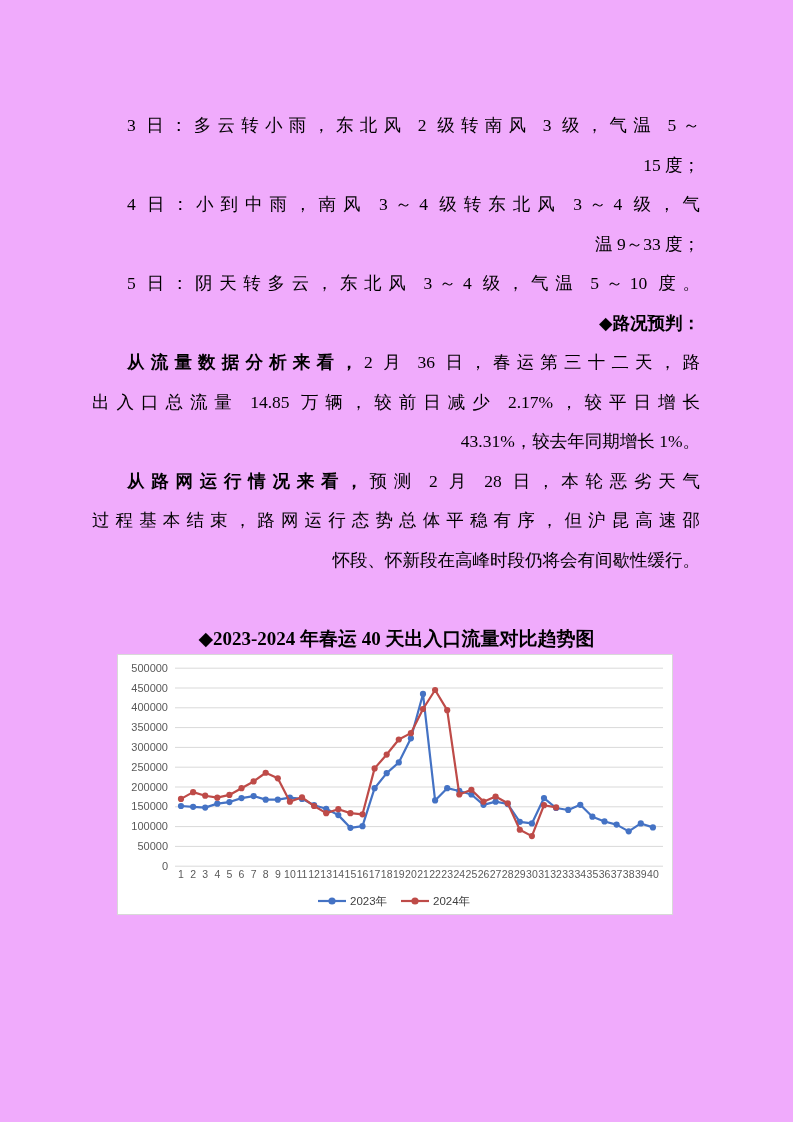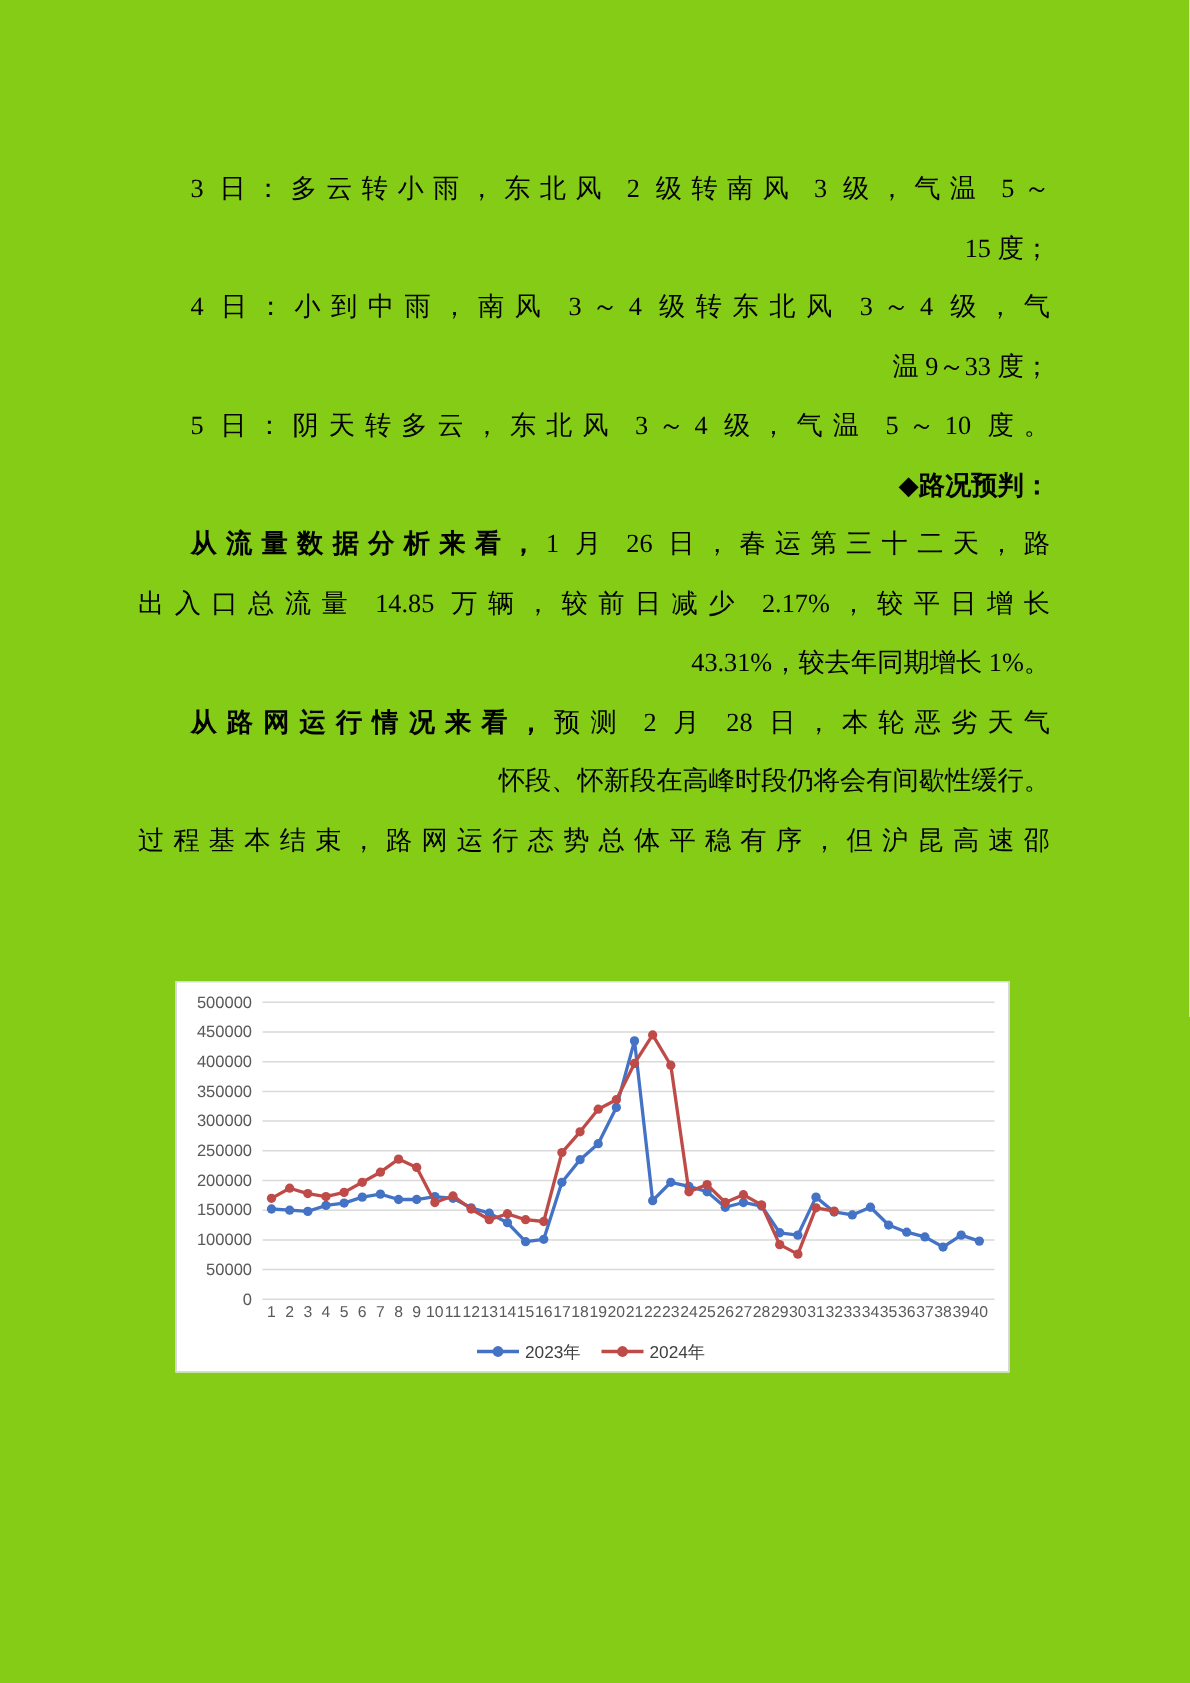--- a/index.html
+++ b/index.html
@@ -1,20 +1,20 @@
 <!DOCTYPE html>
 <html><head>
 <meta charset="utf-8">
 <style>
   html,body{margin:0;padding:0;background:#ffffff;}
   .page{
     position:relative;
     width:793px;height:1122px;
     margin:0 auto;
-    background:#84cc16;
+    background:#f0abfc;
     overflow:hidden;
     font-family:"Liberation Serif","DejaVu Serif",serif;
     color:#000000;
   }
   .doc-lines{
     position:absolute;
     left:92px;top:106px;width:608px;
   }
   .tline{
     font-size:17.5px;
@@ -58,28 +58,29 @@
 
 <div class="page">
 
   <div class="doc-lines">
       <div class="tline indent justify"><span>3 日：多云转小雨，东北风 2 级转南风 3 级，气温 5～</span></div>
       <div class="tline"><span>15 度；</span></div>
       <div class="tline indent justify"><span>4 日：小到中雨，南风 3～4 级转东北风 3～4 级，气</span></div>
       <div class="tline"><span>温 9～33 度；</span></div>
       <div class="tline indent justify"><span>5 日：阴天转多云，东北风 3～4 级，气温 5～10 度。</span></div>
       <div class="tline indent"><span class="b">◆路况预判：</span></div>
-      <div class="tline indent justify"><span class="b">从流量数据分析来看，</span><span>1 月 26 日，春运第三十二天，路</span></div>
+      <div class="tline indent justify"><span class="b">从流量数据分析来看，</span><span>2 月 36 日，春运第三十二天，路</span></div>
       <div class="tline justify"><span>出入口总流量 14.85 万辆，较前日减少 2.17%，较平日增长</span></div>
       <div class="tline"><span>43.31%，较去年同期增长 1%。</span></div>
       <div class="tline indent justify"><span class="b">从路网运行情况来看，</span><span>预测 2 月 28 日，本轮恶劣天气</span></div>
+      <div class="tline justify"><span>过程基本结束，路网运行态势总体平稳有序，但沪昆高速邵</span></div>
       <div class="tline"><span>怀段、怀新段在高峰时段仍将会有间歇性缓行。</span></div>
-      <div class="tline justify"><span>过程基本结束，路网运行态势总体平稳有序，但沪昆高速邵</span></div>
     </div>
 
+  <div class="chart-heading">◆2023-2024 年春运 40 天出入口流量对比趋势图</div>
 
   <div class="chart-box">
     <svg width="554" height="259" viewBox="0 0 554 259" xmlns="http://www.w3.org/2000/svg">
         <line x1="57" y1="211.2" x2="545" y2="211.2" stroke="#D9D9D9" stroke-width="1"></line>
         <text x="50" y="214.7" text-anchor="end" font-size="11" fill="#595959" class="chart-text">0</text>
         <line x1="57" y1="191.39999999999998" x2="545" y2="191.39999999999998" stroke="#D9D9D9" stroke-width="1"></line>
         <text x="50" y="194.89999999999998" text-anchor="end" font-size="11" fill="#595959" class="chart-text">50000</text>
         <line x1="57" y1="171.6" x2="545" y2="171.6" stroke="#D9D9D9" stroke-width="1"></line>
         <text x="50" y="175.1" text-anchor="end" font-size="11" fill="#595959" class="chart-text">100000</text>
         <line x1="57" y1="151.79999999999998" x2="545" y2="151.79999999999998" stroke="#D9D9D9" stroke-width="1"></line>

